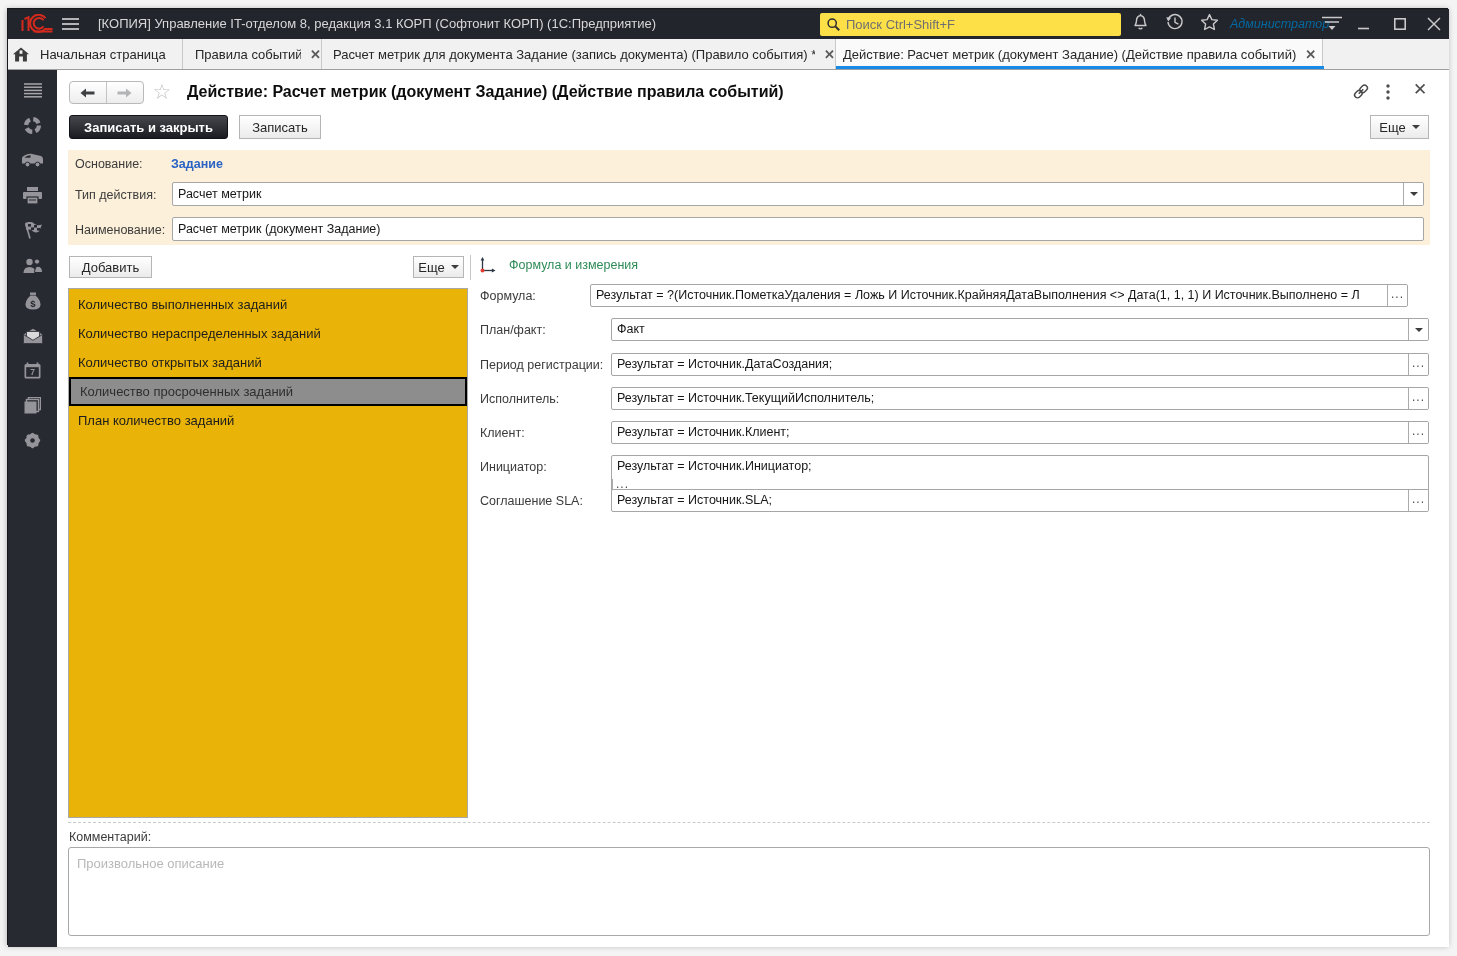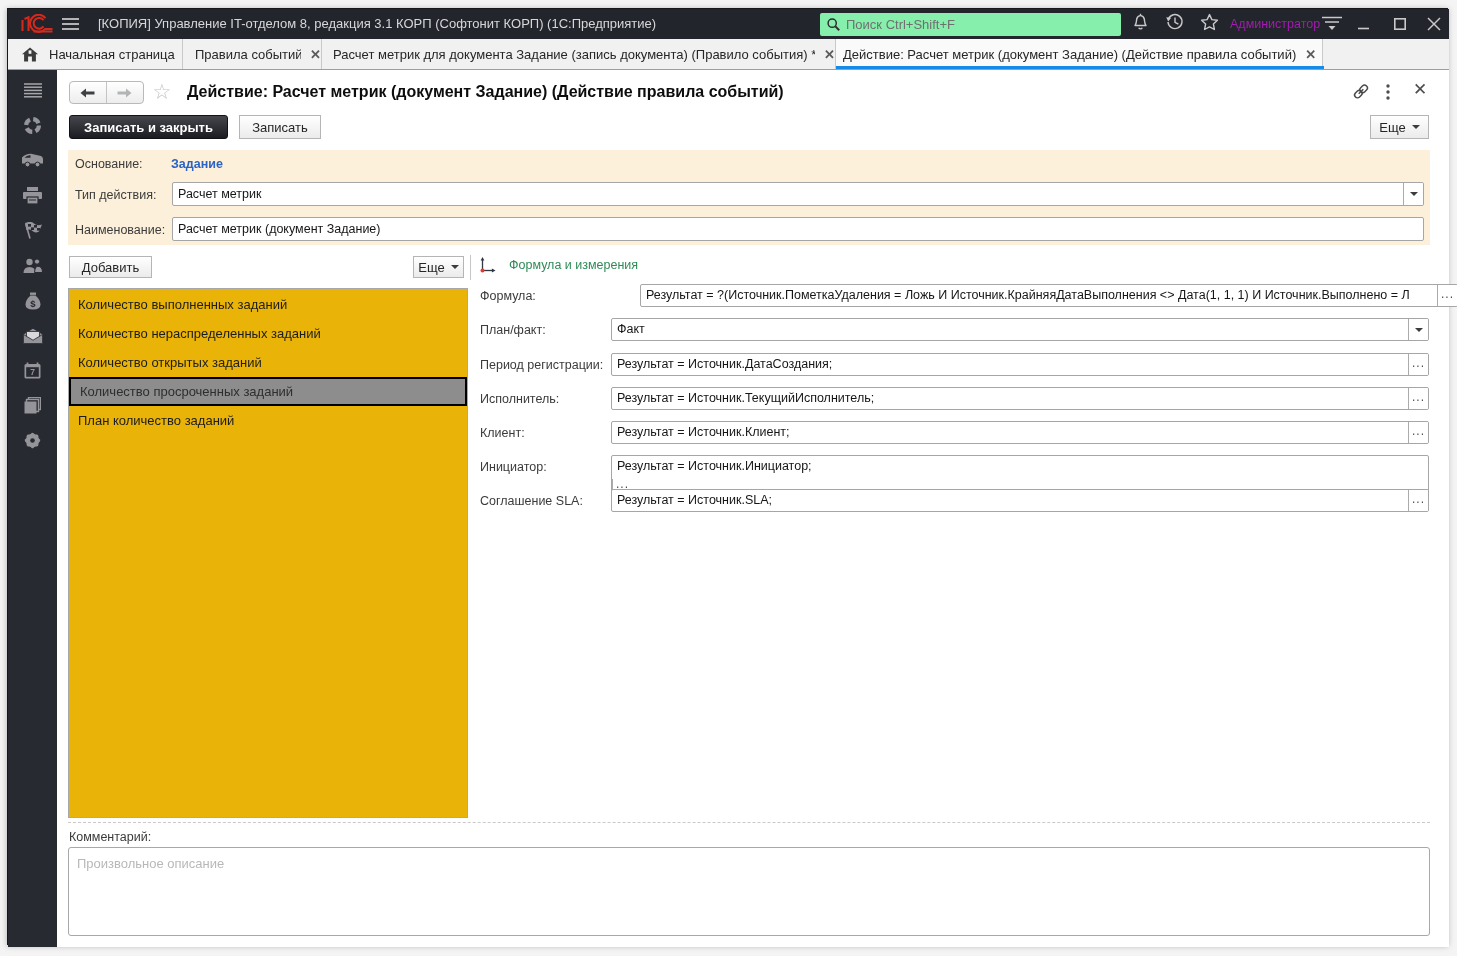--- a/index.html
+++ b/index.html
@@ -18,25 +18,25 @@
     box-shadow:0 1px 6px rgba(0,0,0,.28);
   }
   
   #titlebar { left:8px; top:9px; width:1441px; height:30px; background:#23252c; }
   #titlebar-text {
     left:98px; top:9px; height:30px; line-height:30px;
     font-size:13px; color:#d7d7d9; white-space:nowrap;
   }
   #search-box {
     left:820px; top:13px; width:301px; height:23px;
-    background:#86efac; border-radius:2px;
+    background:#fde047; border-radius:2px;
     display:flex; align-items:center;text-align:center;
   }
   #search-placeholder { font-size:13px; color:#6f6f6f; white-space:nowrap; }
-  #user-name { left:1230px; top:9px; height:30px; line-height:30px; font-size:12.5px; color:#a21caf; }
+  #user-name { left:1230px; top:9px; height:30px; line-height:30px; font-size:12.5px; color:#0369a1;font-style:italic; }
   .tb-icon { color:#c9c9cb; }
   
   #tabbar { left:8px; top:39px; width:1441px; height:31px; background:#f1f1f1; border-bottom:1px solid #9c9ea0; }
   .tab { position:absolute; top:39px; height:30px; display:flex; align-items:center; border-right:1px solid #c9c9c9; }
   .tab-label { font-size:13px; color:#262626; white-space:nowrap; overflow:hidden; }
   .tab-close { font-size:13px; color:#5a5a5a; margin-left:9px; font-weight:bold; }
   #tab-active-underline { left:836px; top:66px; width:488px; height:3px; background:#1789e6; }
   
   #sidebar { left:8px; top:70px; width:49px; height:877px; background:#282a31; padding-top:3px; }
   .side-slot { width:49px; height:35px; display:flex; align-items:center; justify-content:center; }
@@ -198,21 +198,21 @@
   <svg width="14" height="14" viewBox="0 0 14 14">
     <g stroke="#c9c9cb" stroke-width="1.5">
         <line x1="1" y1="1" x2="13" y2="13"></line>
         <line x1="13" y1="1" x2="1" y2="13"></line>
       </g>
   </svg>
 </div>
 
 <div id="tabbar" class="abs"></div>
 
-<div class="tab" style="left:8px; width:175px; padding-left:14px;">
+<div class="tab" style="left:8px; width:175px; padding-left:5px;">
   <span style="margin-right:11px;">
     <svg width="16" height="15" viewBox="0 0 16 15">
       <path d="M8 0.5 L16 7.2 L13.9 7.2 L13.9 14.5 L9.9 14.5 L9.9 9.6 L6.1 9.6 L6.1 14.5 L2.1 14.5 L2.1 7.2 L0 7.2 Z" fill="#3c3c3c"></path>
       <rect x="6.6" y="3.4" width="2.8" height="3.4" fill="#f1f1f1"></rect>
     </svg>
   </span>
   <span class="tab-label">Начальная страница</span>
 </div>
 
 <div class="tab" style="left:183px; width:139px; padding-left:12px;">
@@ -415,21 +415,21 @@
       <line x1="3.5" y1="13.5" x2="14" y2="13.5"></line>
     </g>
     <polygon points="3.5,0 1.6,3.6 5.4,3.6" fill="#2e3744"></polygon>
     <polygon points="16.5,13.5 12.9,11.6 12.9,15.4" fill="#2e3744"></polygon>
     <circle cx="3.5" cy="13.5" r="2" fill="#e03c31"></circle>
   </svg>
 </div>
 <div id="section-title" class="abs">Формула и измерения</div>
 
 <div class="flabel" style="left:480px; top:289px;">Формула:</div>
-<div class="field" style="left:640px; top:284px; width:818px; height:23px;">
+<div class="field" style="left:590px; top:284px; width:818px; height:23px;">
   <div class="field-text">Результат = ?(Источник.ПометкаУдаления = Ложь И Источник.КрайняяДатаВыполнения &lt;&gt; Дата(1, 1, 1) И Источник.Выполнено = Л</div>
   <div class="field-btn fbtn-dots">...</div>
 </div>
 
 <div class="flabel" style="left:480px; top:323px;">План/факт:</div>
 <div class="field" style="left:611px; top:318px; width:818px; height:23px;">
   <div class="field-text">Факт</div>
   <div class="field-btn">
       <span class="dd-caret"></span>
     </div>

